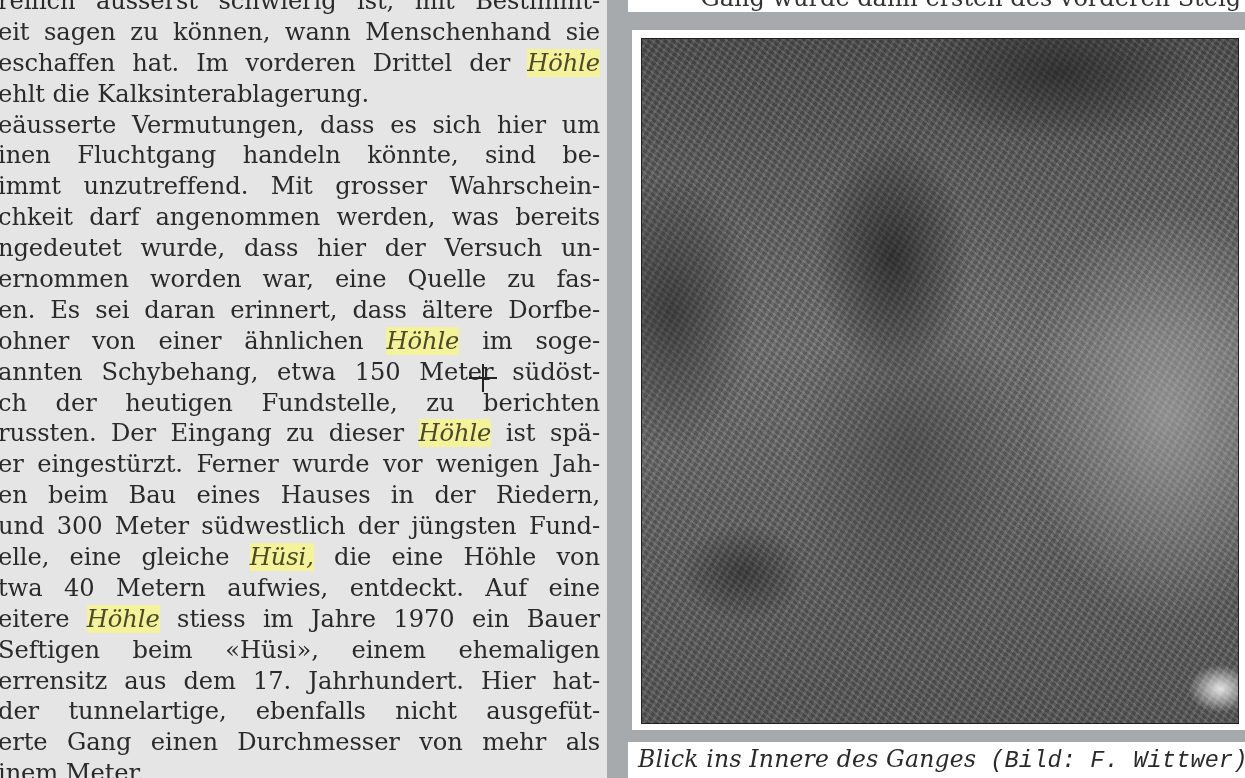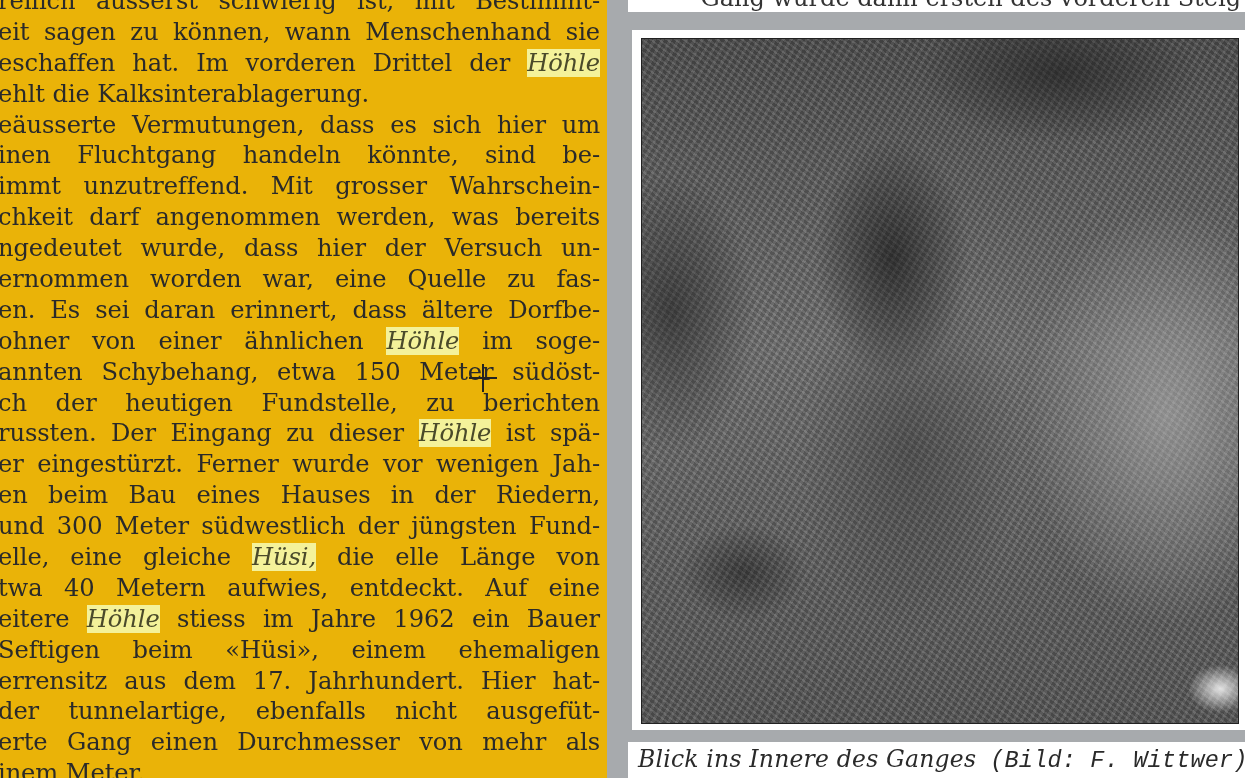--- a/index.html
+++ b/index.html
@@ -3,21 +3,21 @@
 <meta charset="utf-8">
 <style>
   html, body { margin:0; padding:0; }
   body {
     width:1245px; height:778px; overflow:hidden; position:relative;
     background:#a7aaad;
     font-family:"DejaVu Serif", "Liberation Serif", serif;
   }
   .col-left {
     position:absolute; left:0; top:0; width:607px; height:778px;
-    background:#eab308; overflow:hidden;
+    background:#e5e5e5; overflow:hidden;
   }
   .col-left .lines { position:absolute; left:-2px; top:-14px; width:602px; }
   .line {
     height:30.9px; line-height:30.9px; font-size:24.2px; color:#2a2a2a;
     white-space:nowrap; text-align:justify; text-align-last:justify;
     letter-spacing:-0.1px;
   }
   .line.last { text-align-last:left; }
   .hl { background:#f4f29a; color:#4a4a2a;font-style:italic; }
   .top-right-strip {
@@ -76,23 +76,23 @@
       <div class="line"><span>ngedeutet wurde, dass hier der Versuch un-</span></div>
       <div class="line"><span>ernommen worden war, eine Quelle zu fas-</span></div>
       <div class="line"><span>en. Es sei daran erinnert, dass ältere Dorfbe-</span></div>
       <div class="line"><span>ohner von einer ähnlichen </span><span class="hl">Höhle</span><span> im soge-</span></div>
       <div class="line"><span>annten Schybehang, etwa 150 Meter südöst-</span></div>
       <div class="line"><span>ch der heutigen Fundstelle, zu berichten</span></div>
       <div class="line"><span>russten. Der Eingang zu dieser </span><span class="hl">Höhle</span><span> ist spä-</span></div>
       <div class="line"><span>er eingestürzt. Ferner wurde vor wenigen Jah-</span></div>
       <div class="line"><span>en beim Bau eines Hauses in der Riedern,</span></div>
       <div class="line"><span>und 300 Meter südwestlich der jüngsten Fund-</span></div>
-      <div class="line"><span>elle, eine gleiche </span><span class="hl">Hüsi,</span><span> die elle Länge von</span></div>
+      <div class="line"><span>elle, eine gleiche </span><span class="hl">Hüsi,</span><span> die eine Höhle von</span></div>
       <div class="line"><span>twa 40 Metern aufwies, entdeckt. Auf eine</span></div>
-      <div class="line"><span>eitere </span><span class="hl">Höhle</span><span> stiess im Jahre 1962 ein Bauer</span></div>
+      <div class="line"><span>eitere </span><span class="hl">Höhle</span><span> stiess im Jahre 1970 ein Bauer</span></div>
       <div class="line"><span>Seftigen beim «Hüsi», einem ehemaligen</span></div>
       <div class="line"><span>errensitz aus dem 17. Jahrhundert. Hier hat-</span></div>
       <div class="line"><span>der tunnelartige, ebenfalls nicht ausgefüt-</span></div>
       <div class="line"><span>erte Gang einen Durchmesser von mehr als</span></div>
       <div class="line last"><span>inem Meter.</span></div>
     </div>
 </div>
 
 <div class="top-right-strip">
   <span>Gang wurde dann ersten des vorderen Steig</span>

